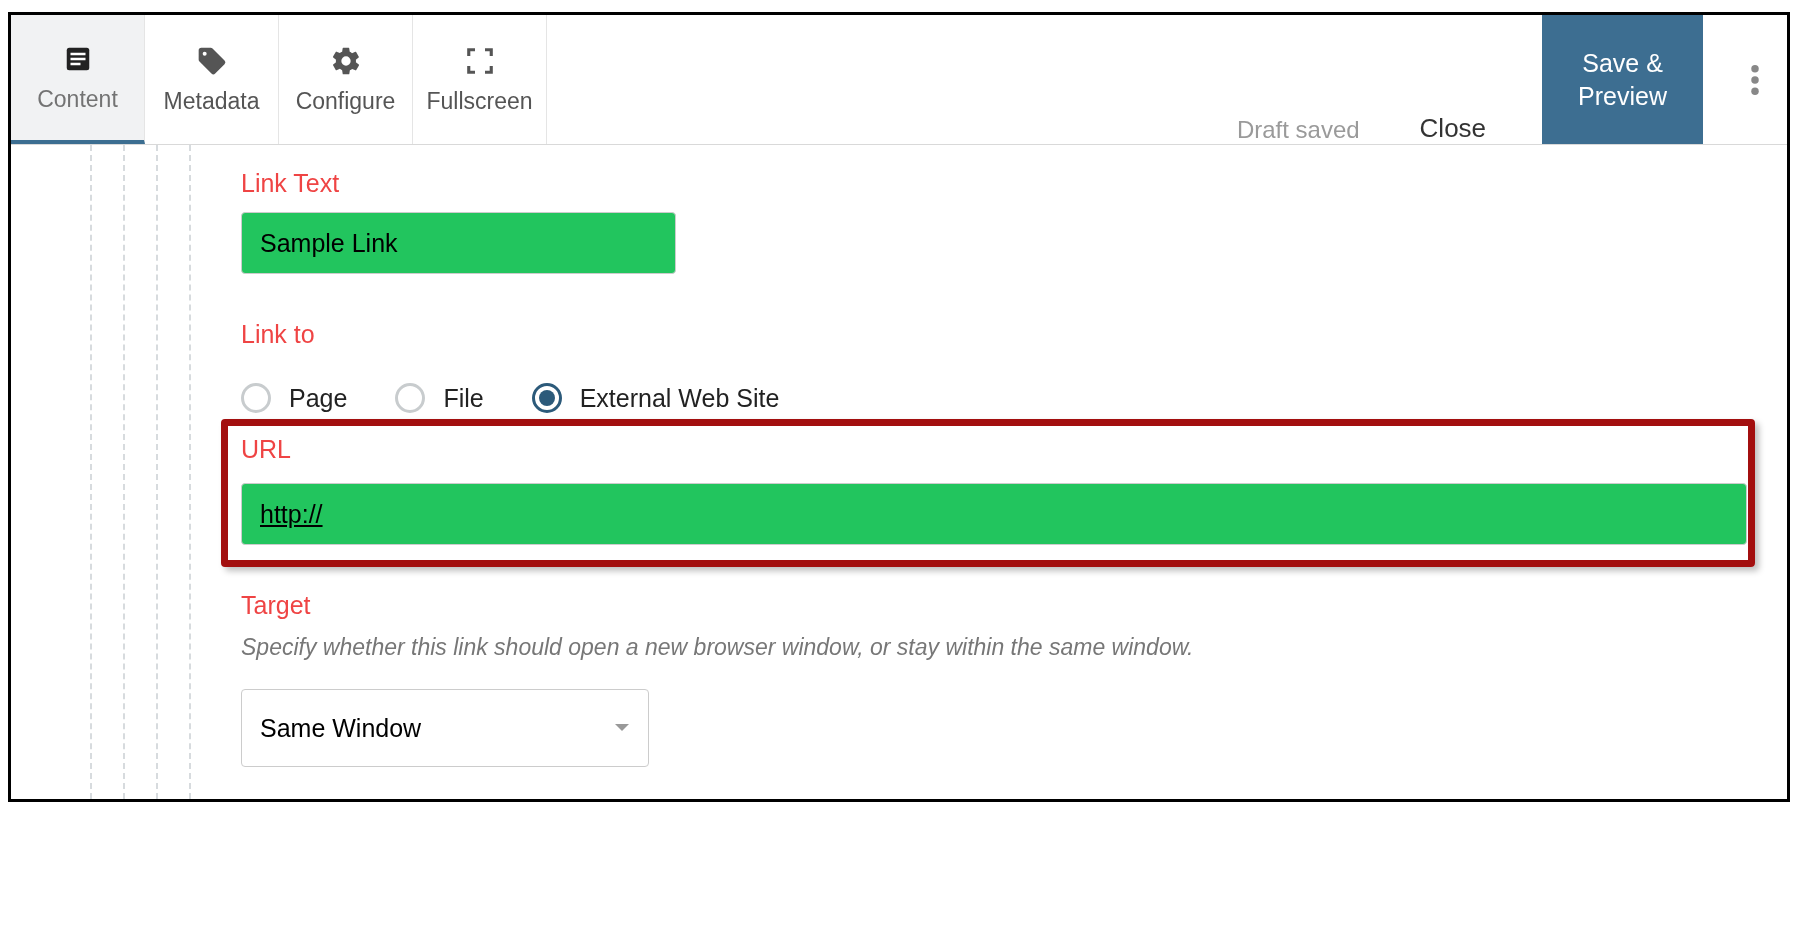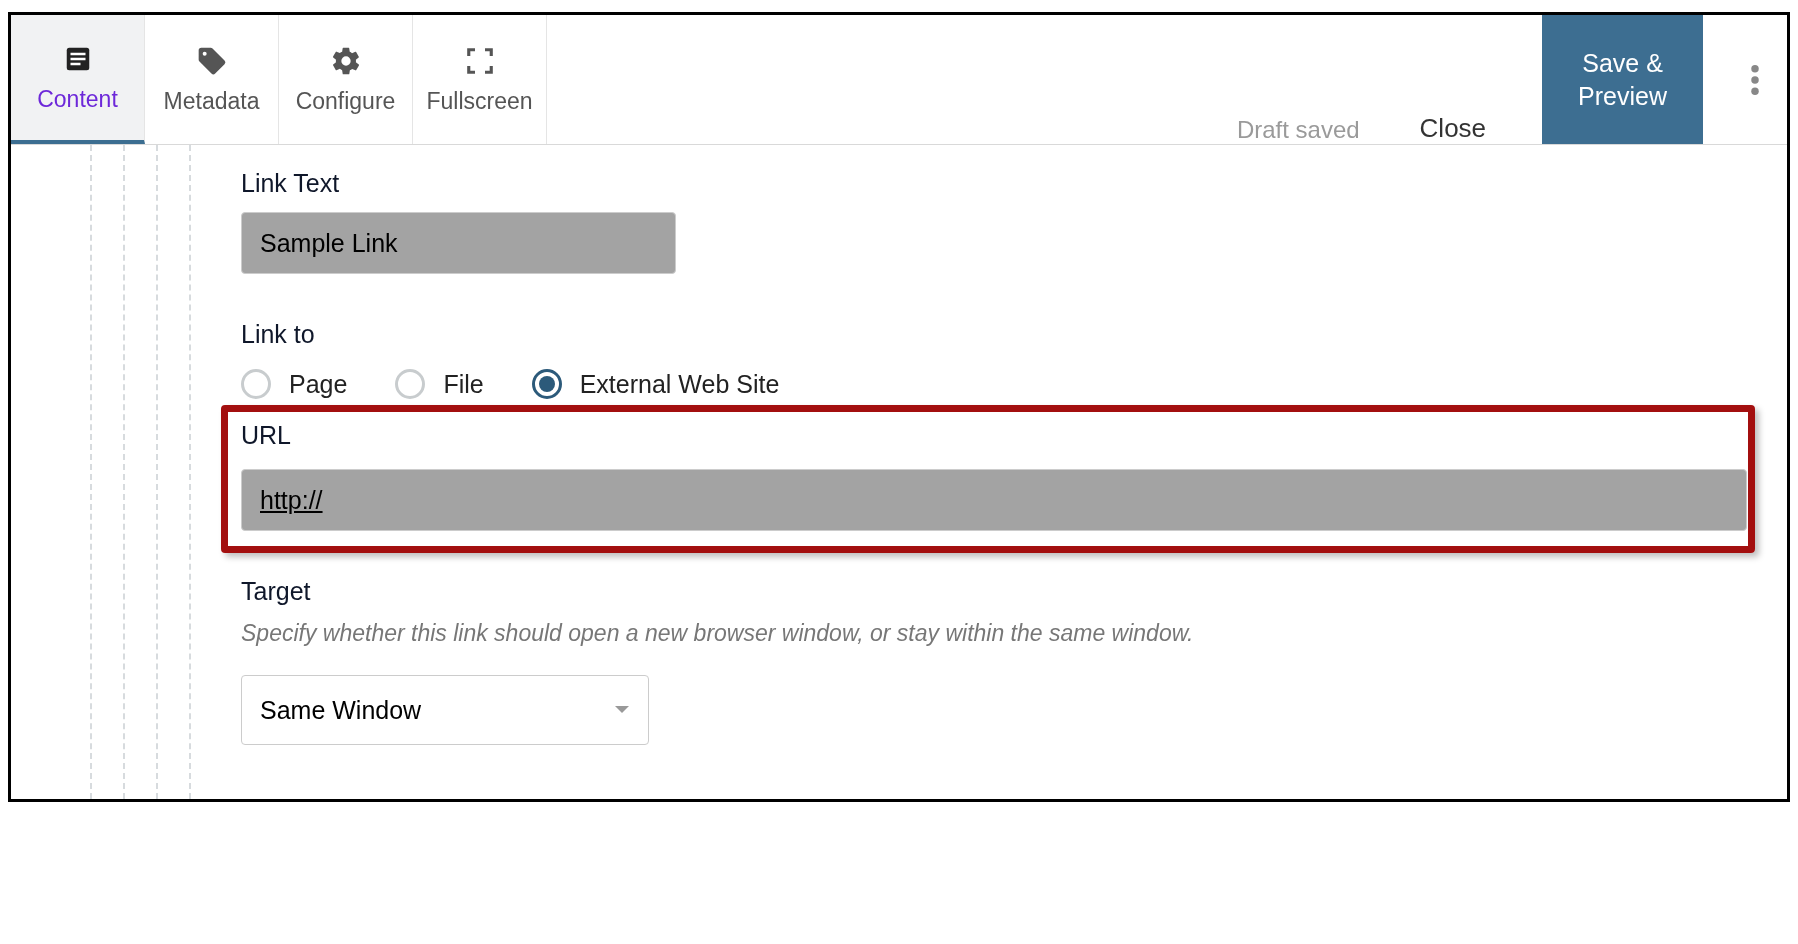--- a/index.html
+++ b/index.html
@@ -4,60 +4,60 @@
 <style>
 * { box-sizing: border-box; margin: 0; padding: 0; }
 body { font-family: -apple-system, BlinkMacSystemFont, "Segoe UI", Helvetica, Arial, sans-serif; background: #fff; width: 1798px; height: 944px; overflow: hidden; }
 
 .outer { width: 1798px; height: 944px; padding: 12px 8px; }
 .frame { border: 3px solid #000; background: #fff; height: 790px; width: 100%; position: relative; overflow: hidden; }
 
 
 .toolbar { display: flex; height: 130px; border-bottom: 1px solid #d9d9d9; background: #fff; }
 .tool-tab { display: flex; flex-direction: column; align-items: center; justify-content: center; width: 134px; border-right: 1px solid #e5e5e5; color: #555; cursor: pointer; }
-.tool-tab.active { background: #f1f2f3; border-bottom: 4px solid #3c6e91; color: #6d28d9; }
+.tool-tab.active { background: #f1f2f3; border-bottom: 4px solid #3c6e91; color: #737373; }
 .tool-tab .icon { width: 34px; height: 34px; display: flex; align-items: center; justify-content: center; margin-bottom: 10px; color: #444; }
 .tool-tab .lbl { font-size: 23px; }
 
 .right-tools { margin-left: auto; display: flex; align-items: flex-end; gap: 20px; }
 .status { color: #9a9a9a; font-size: 24px; margin-right: 40px; }
 .close-btn { color: #333; font-size: 26px; margin-right: 36px; cursor: pointer; }
 .save-btn { background: #3d6e91; color: #fff; font-size: 25px; line-height: 1.3; text-align: center; padding: 8px 36px; height: 100%; display: flex; align-items: center; cursor: pointer; }
 .more { width: 64px; height: 100%; display: flex; align-items: center; justify-content: center; cursor: pointer; color: #888; }
 
 
 .body { display: flex; height: calc(100% - 130px); }
 .gutter { display: flex; }
 .gline { width: 3px; border-right: 2px dashed #d7dbde; margin-left: 30px; }
 .gline:first-child { margin-left: 78px; }
 
 .form-area { flex: 1; padding: 24px 40px 0 50px; }
-.fld-label { font-size: 25px; color: #0f172a; margin-bottom: 14px; }
+.fld-label { font-size: 25px; color: #ef4444; margin-bottom: 14px; }
 .help { font-size: 23px; color: #777; font-style: italic; margin-top: 8px; }
 
-.text-input { height: 62px; border: 1px solid #ccc; border-radius: 4px; font-size: 25px; padding: 0 18px; background: #a3a3a3; }
+.text-input { height: 62px; border: 1px solid #ccc; border-radius: 4px; font-size: 25px; padding: 0 18px; background: #22c55e; }
 .lt-input { width: 435px; }
 .url-input { width: 100%; text-decoration: underline; }
 
 .section { margin-bottom: 46px; }
 
-.radio-row { display: flex; align-items: center; gap: 48px; margin-top: 20px; }
+.radio-row { display: flex; align-items: center; gap: 48px; margin-top: 34px; }
 .radio-item { display: flex; align-items: center; gap: 18px; cursor: pointer; }
 .radio-circle { width: 30px; height: 30px; border: 3px solid #c8ccce; border-radius: 50%; position: relative; }
 .radio-item.selected .radio-circle { border-color: #2c5a7a; }
 .radio-item.selected .radio-circle::after { content: ""; position: absolute; inset: 4px; background: #2c5a7a; border-radius: 50%; }
 .radio-label { font-size: 25px; color: #222; }
 
 
 .highlight { position: relative; }
 .highlight-box { position: absolute; border: 7px solid #a30f0f; border-radius: 4px; left: -20px; right: -8px; top: -64px; bottom: -22px; pointer-events:none; box-shadow: 4px 4px 6px rgba(0,0,0,.25); }
 
 
 .select-wrap { position: relative; width: 408px; }
-.select { height: 70px; width: 100%; border:1px solid #ccc; border-radius:4px; background:#fff; font-size:25px; padding:0 18px; display:flex; align-items:center; justify-content:space-between; cursor:pointer; }
+.select { height: 78px; width: 100%; border:1px solid #ccc; border-radius:4px; background:#fff; font-size:25px; padding:0 18px; display:flex; align-items:center; justify-content:space-between; cursor:pointer; }
 .select .caret { color:#888; }
 
 svg { display:block; }
 </style>
 </head>
 <body>
 
 <div class="outer">
   <div class="frame">
 

